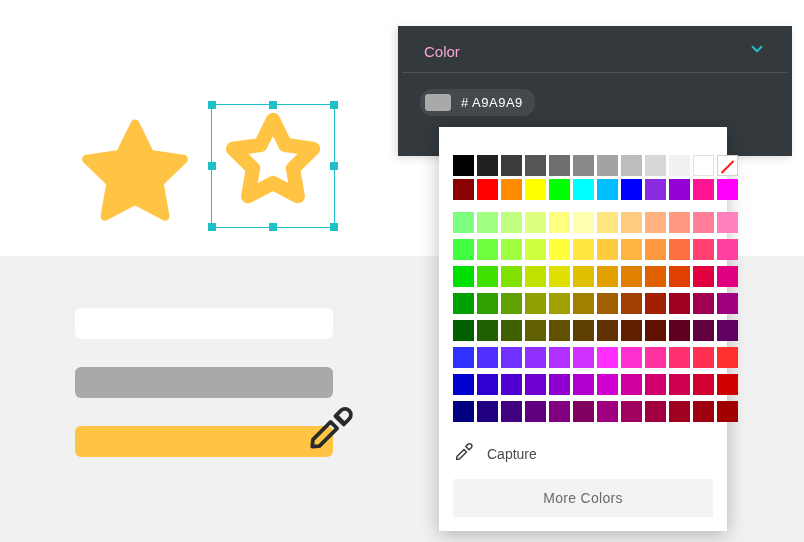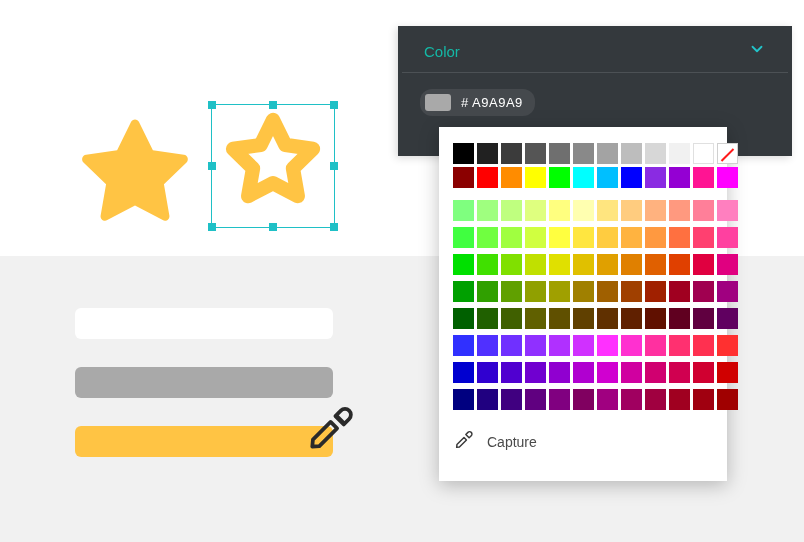--- a/index.html
+++ b/index.html
@@ -52,40 +52,40 @@
     position: absolute; left: 398px; top: 26px;
     width: 394px; background: #34393d;
     box-shadow: -2px 2px 8px rgba(0,0,0,0.15);
   }
   .panel-header {
     display: flex; justify-content: space-between; align-items: center;
     padding: 14px 22px 10px;
     border-bottom: 1px solid #4c5155;
     margin: 0 4px;
   }
-  .panel-title { color: #14b8a6; font-size: 15px; }
+  .panel-title { color: #f9a8d4; font-size: 15px; }
   .panel-chevron svg { width: 18px; height: 18px; }
 
   .panel-body { padding: 16px 22px 40px; display: flex; align-items: center; }
   .color-chip {
     background: #45494d; display: flex; align-items: center;
     padding: 5px 12px 5px 5px; border-radius: 12px;
   }
   .swatch {
     width: 26px; height: 17px; border-radius: 3px; background: #a9a9a9;
     margin-right: 10px;
   }
   .swatch-hex { color: #fff; font-size: 13px; letter-spacing: 0.5px; }
 
   
   .picker {
     position: absolute; left: 439px; top: 127px;
     width: 288px; background: #fff;
     box-shadow: 0 4px 18px rgba(0,0,0,0.25);
-    padding: 16px 14px 14px;
+    padding: 28px 14px 14px;
   }
   .picker-row { display: flex; gap: 3px; margin-bottom: 3px; }
   .picker-row.spaced { margin-bottom: 12px; }
   .cell {
     width: 21px; height: 21px; flex-shrink: 0;
   }
   .cell-none {
     border: 1px solid #d0d0d0; position: relative; background: #fff;
   }
   .cell-none::after {
@@ -311,13 +311,14 @@
 
   <div class="capture-row">
     <span class="dropper-icon">
       <svg viewBox="0 0 24 24">
         <path fill="none" stroke="#3a3a3a" stroke-width="1.6" stroke-linecap="round" stroke-linejoin="round" d="M4 20l.3-3 7.7-7.7 2.7 2.7L7 19.7 4 20zM14.5 6.5l3 3M16.3 3.7c1-1 2.6-1 3.6 0s1 2.6 0 3.6l-2.3 2.3-3.6-3.6 2.3-2.3z"></path>
       </svg>
     </span>
     <span class="capture-label">Capture</span>
   </div>
 
+  <button class="more-colors">More Colors</button>
 </div>
 
 </body></html>

